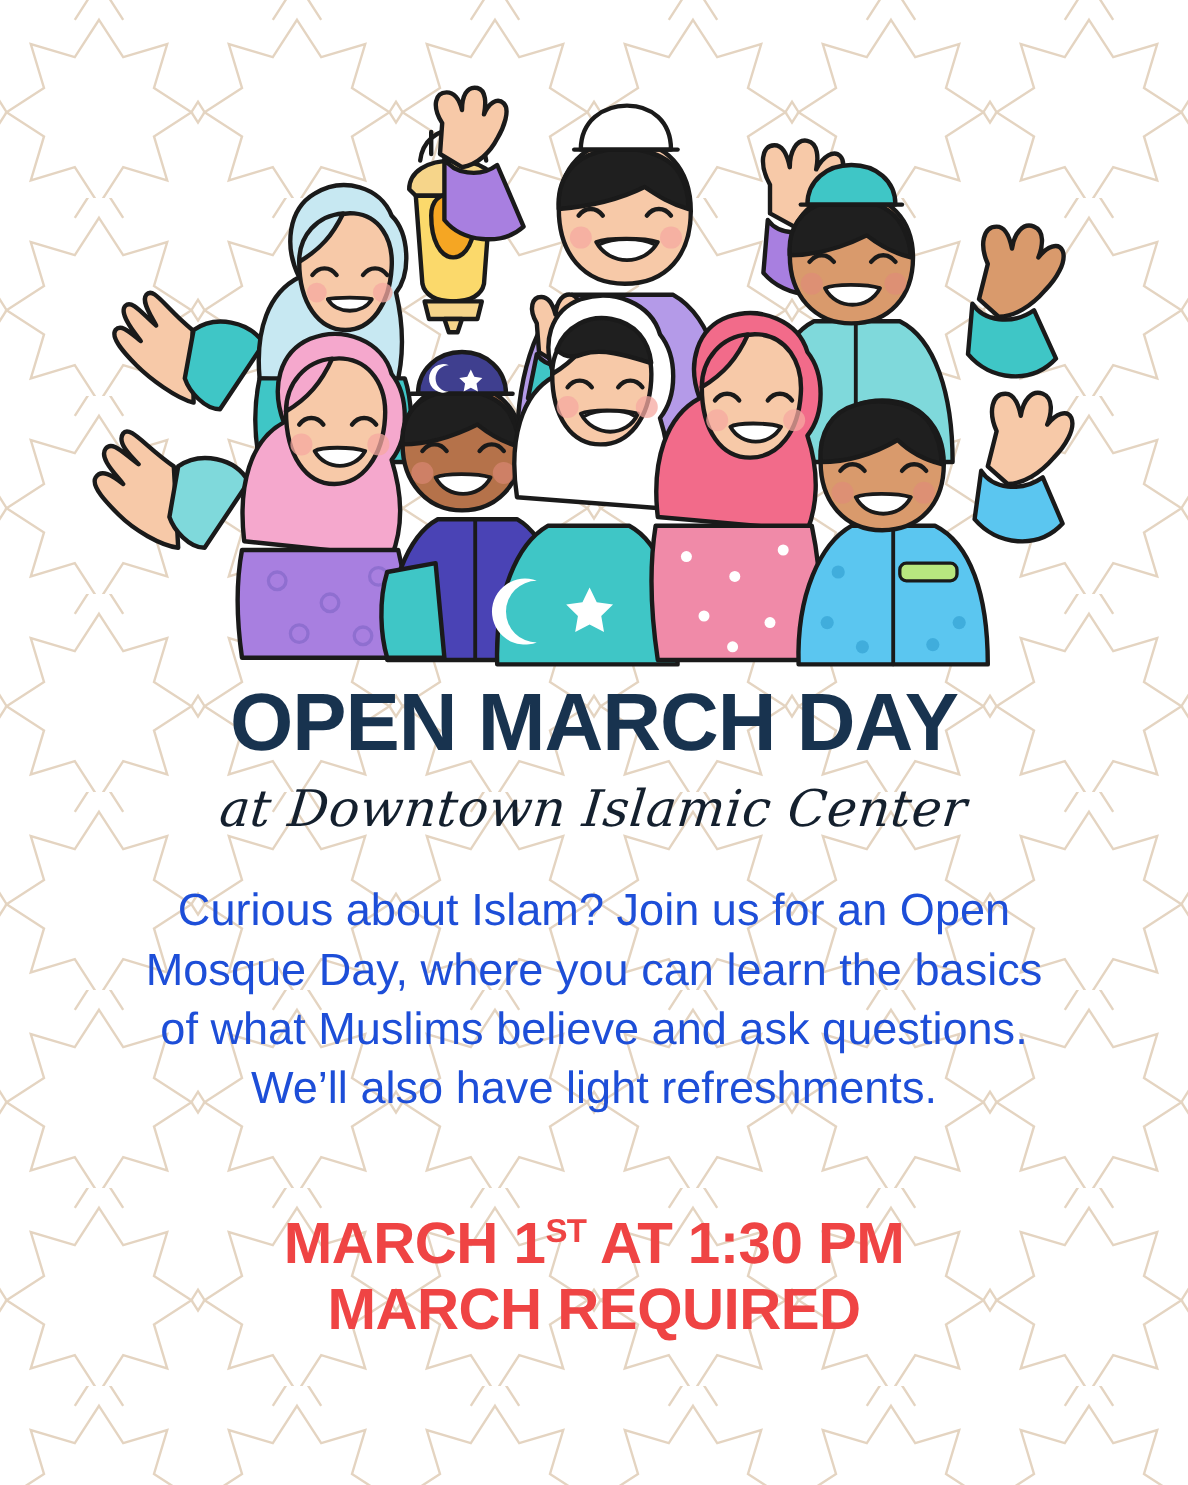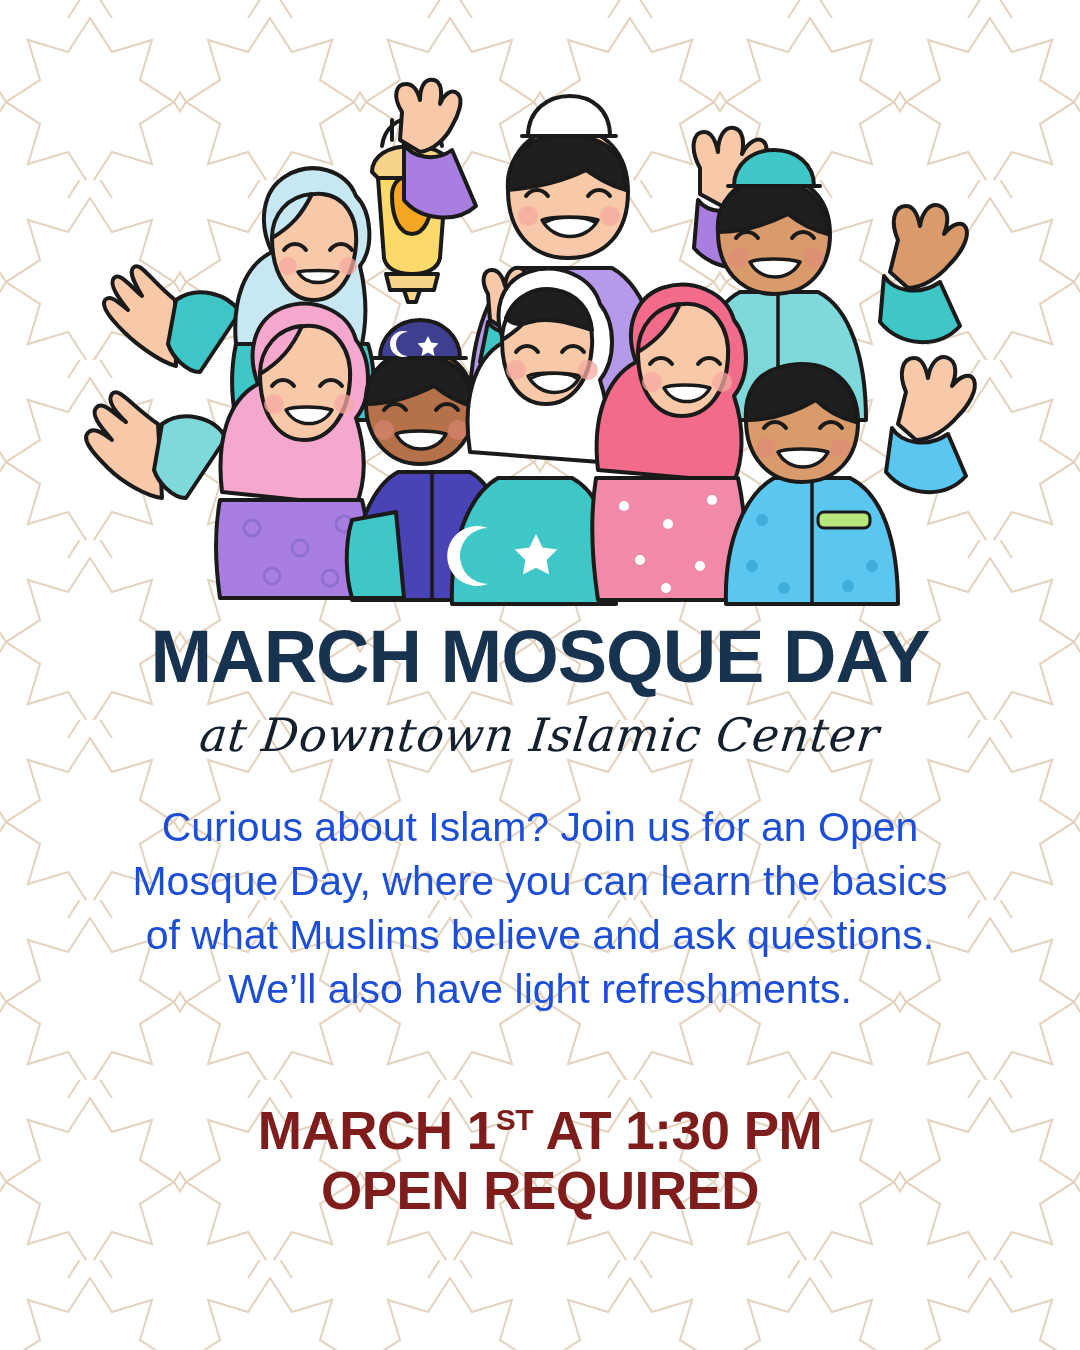--- a/index.html
+++ b/index.html
@@ -70,21 +70,21 @@
     font-size: 41px;
     line-height: 1.32;
     color: #1d4ed8;
     margin-top: 42px;
     font-family: "Liberation Sans", sans-serif;
   }
 
   .footer {
     margin-top: 44px;
     text-align: center;
-    color: #7f1d1d;
+    color: #ef4444;
     font-weight: bold;
     font-size: 53px;
     line-height: 1.12;
     letter-spacing: -0.5px;
   }
   .footer .sup {
     font-size: 30px;
     vertical-align: super;
     font-weight: bold;
   }
@@ -315,24 +315,24 @@
           <path d="M820 428 C826 420 836 420 842 428" fill="none"></path>
           <path d="M778 452 C788 472 818 472 828 452 C816 448 786 448 778 452 Z" fill="#ffffff" stroke-width="3.5"></path>
           <circle cx="766" cy="448" r="10" fill="#e08a7a" stroke="none" opacity="0.6"></circle>
           <circle cx="840" cy="448" r="10" fill="#e08a7a" stroke="none" opacity="0.6"></circle>
         </g>
 
       </g>
     </svg>
   </div>
 
-  <h1 class="title">MARCH MOSQUE DAY</h1>
+  <h1 class="title">OPEN MARCH DAY</h1>
 
   <div class="subtitle">at Downtown Islamic Center</div>
 
   <p class="body-text">Curious about Islam? Join us for an Open Mosque Day, where you can learn the basics of what Muslims believe and ask questions. We’ll also have light refreshments.</p>
 
   <div class="footer">
     <span class="footer-line"><span>MARCH 1</span><span class="sup">ST</span><span> AT 1:30 PM</span></span>
-    <span class="footer-line">OPEN REQUIRED</span>
+    <span class="footer-line">MARCH REQUIRED</span>
   </div>
 
 </div>
 
 </body></html>

